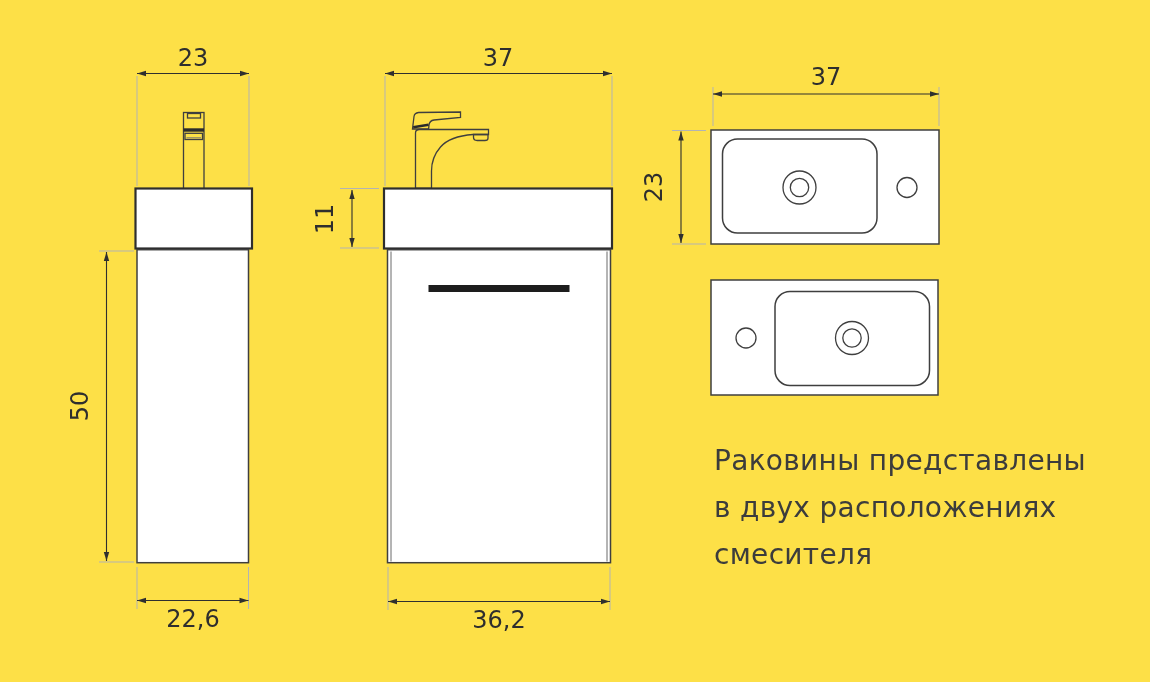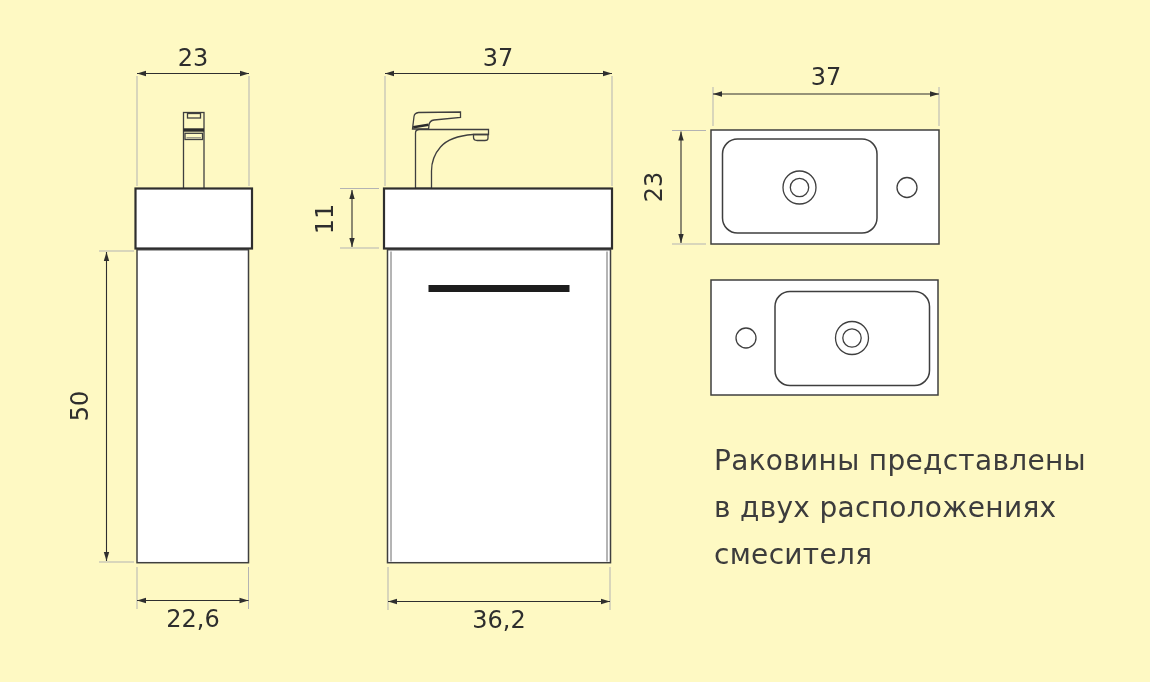--- a/index.html
+++ b/index.html
@@ -1,19 +1,19 @@
 <!DOCTYPE html>
 <html><head>
 <meta charset="utf-8">
 <style>
   html,body{margin:0;padding:0;background:#fff;}
   .canvas{
     position:relative;
     width:1150px;height:682px;
-    background:#fef9c3;
+    background:#fde047;
     font-family:"DejaVu Sans","Liberation Sans",sans-serif;
     overflow:hidden;
   }
   svg{display:block;}
   text{fill:#2e2e2e;}
   .dim-label{font-size:24px;fill:#2e2e2e;}
   .note-line{font-size:28px;fill:#3c3c3c;letter-spacing:.3px;}
   .outline{fill:#ffffff;stroke:#3f3f3f;stroke-width:1.5;}
   .outline-thick{fill:#ffffff;stroke:#2e2e2e;stroke-width:2.2;}
   .thin{fill:none;stroke:#3f3f3f;stroke-width:1.3;}

